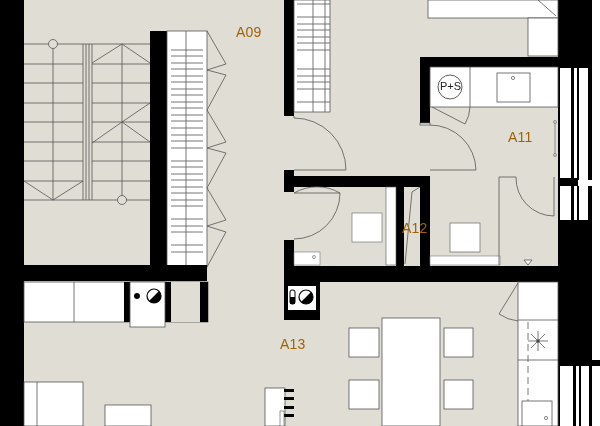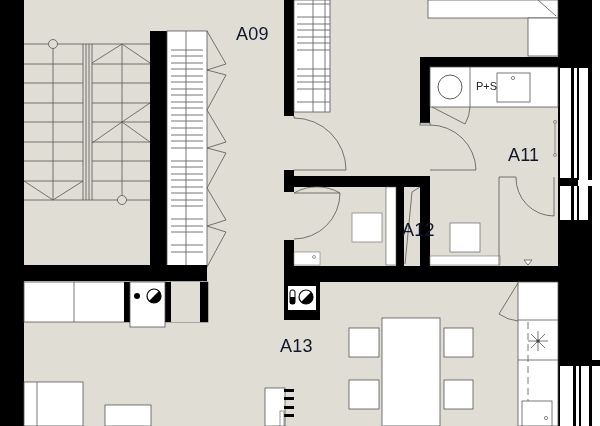--- a/index.html
+++ b/index.html
@@ -1,19 +1,19 @@
 <!DOCTYPE html>
 <html><head>
 <meta charset="utf-8">
 <style>
   html, body { margin: 0; padding: 0; background: #ffffff; }
   body { width: 600px; height: 426px; overflow: hidden; position: relative; font-family: "Liberation Sans", sans-serif; }
   #plan { position: absolute; left: 0; top: 0; width: 600px; height: 426px; }
-  .room-label { position: absolute; font-family: "Liberation Sans", sans-serif; font-size: 18px; color: #0f172a; letter-spacing: 0.2px; }
-  .symbol-label { position: absolute; font-family: "Liberation Sans", sans-serif; font-size: 11px; color: #222; margin-left: 36px; }
+  .room-label { position: absolute; font-family: "Liberation Sans", sans-serif; font-size: 14px; color: #a16207; letter-spacing: 0.2px; }
+  .symbol-label { position: absolute; font-family: "Liberation Sans", sans-serif; font-size: 11px; color: #222; }
 </style>
 </head>
 <body>
 
 <svg id="plan" viewBox="0 0 600 426" xmlns="http://www.w3.org/2000/svg">
 
   <rect x="24" y="0" width="534" height="426" fill="#e0ddd4"></rect>
 
   <rect x="0" y="0" width="24" height="426" fill="#000"></rect>
 
@@ -252,16 +252,16 @@
   <g fill="#000">
     <rect x="284" y="389" width="10" height="3"></rect>
     <rect x="284" y="397" width="10" height="3"></rect>
     <rect x="284" y="406" width="10" height="3"></rect>
     <rect x="284" y="414" width="10" height="3"></rect>
   </g>
   <rect x="280" y="411" width="4" height="15" fill="#fff" stroke="#555" stroke-width="0.6"></rect>
 </svg>
 
 <div class="room-label" style="left:236px; top:24px;">A09</div>
-<div class="room-label" style="left:508px; top:145px;text-align:right;">A11</div>
+<div class="room-label" style="left:508px; top:129px;text-align:right;">A11</div>
 <div class="room-label" style="left:358px; top:220px;margin-left:44px;">A12</div>
 <div class="room-label" style="left:280px; top:336px;">A13</div>
 <div class="symbol-label" style="left:440px; top:80px; font-size:11px;">P+S</div>
 
 </body></html>

